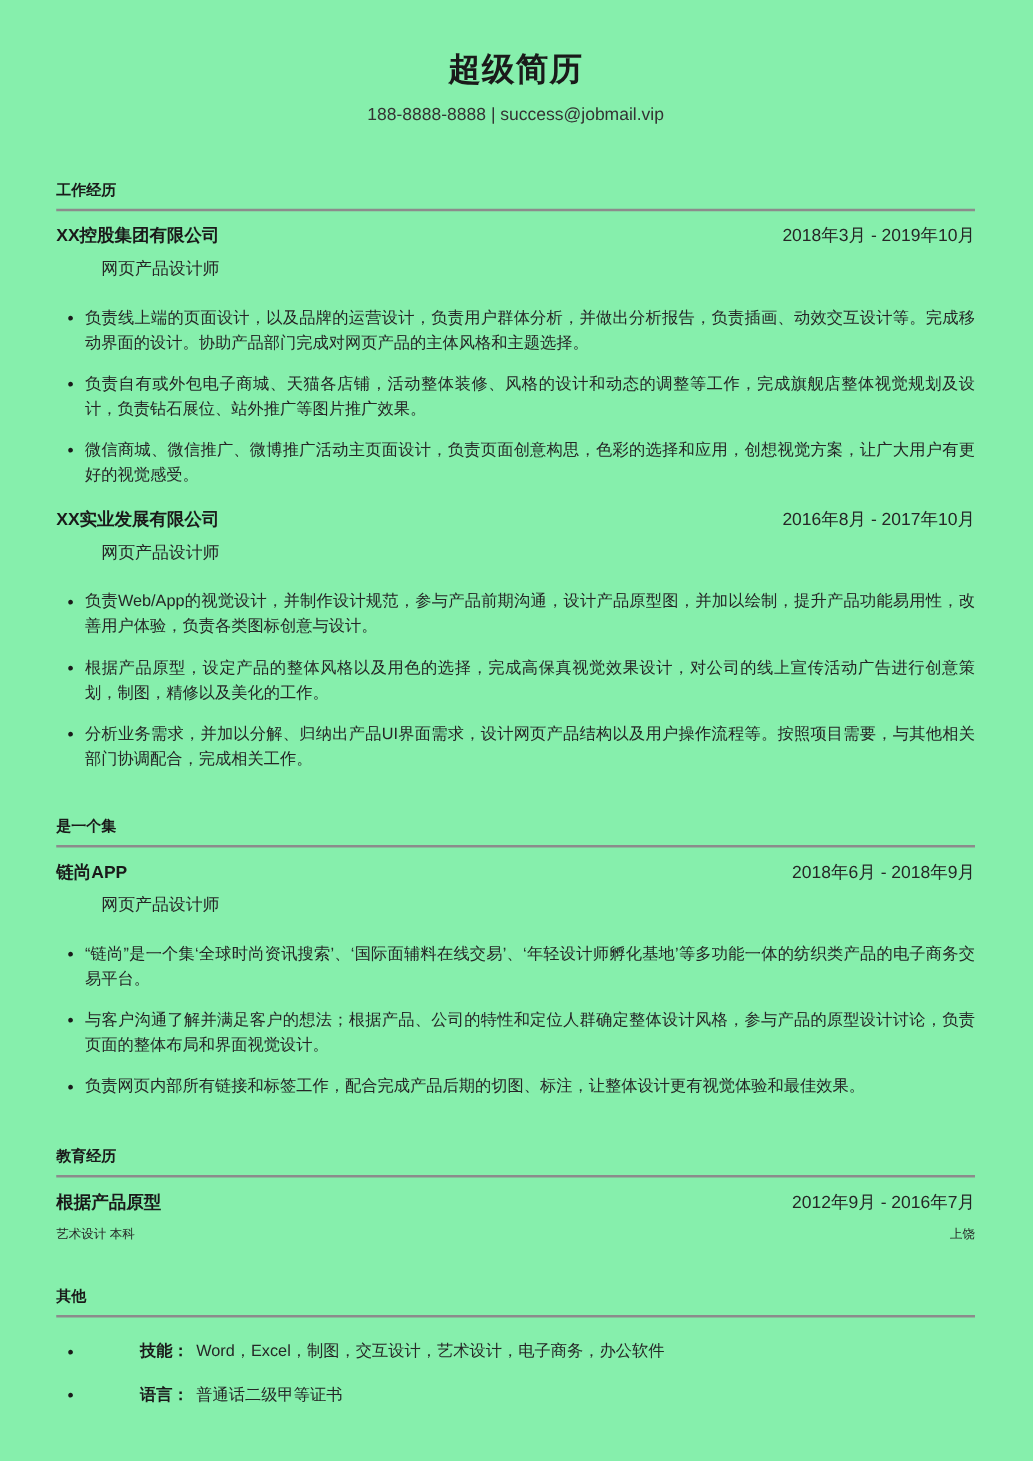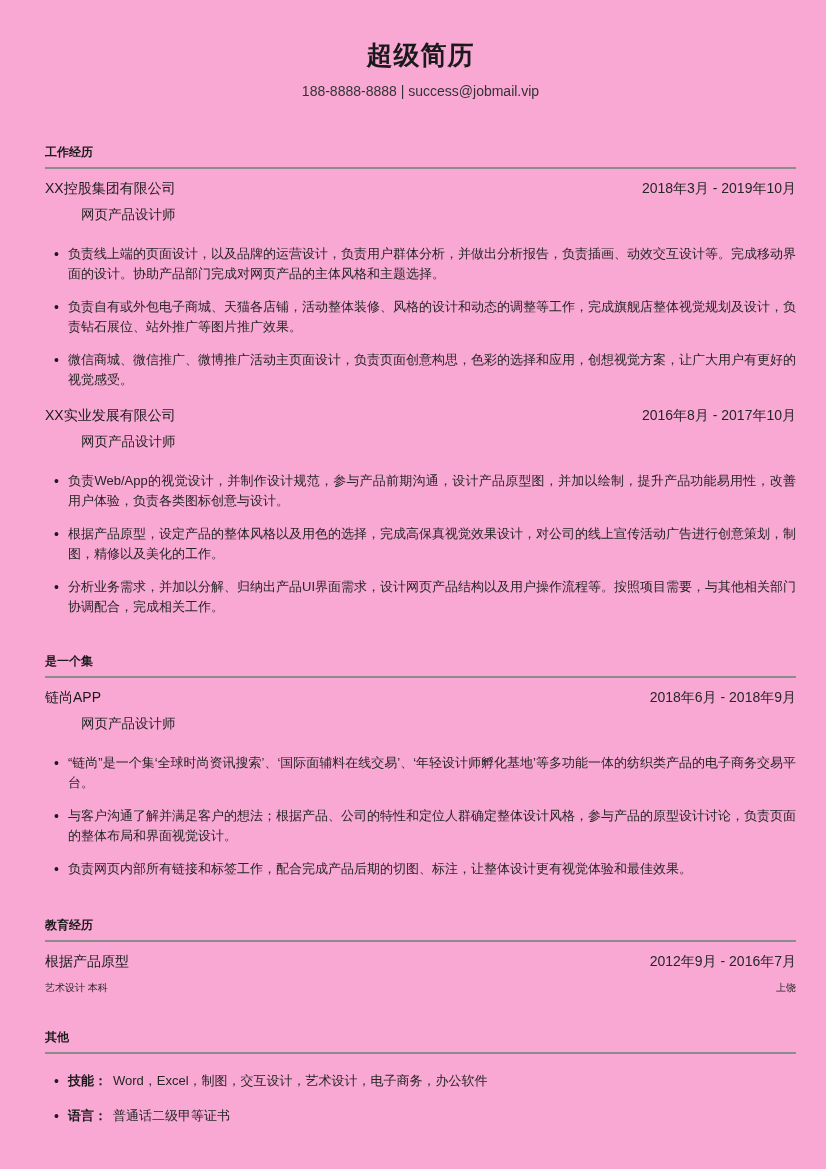--- a/index.html
+++ b/index.html
@@ -5,22 +5,22 @@
   * { margin: 0; padding: 0; box-sizing: border-box; }
   html, body { background: #ffffff; }
   body {
     font-family: "Liberation Sans", "DejaVu Sans", sans-serif;
     color: #262626;
     -webkit-font-smoothing: antialiased;
   }
   .page {
     width: 826px;
     height: 1169px;
-    background: #f9a8d4;
-    padding: 40px 30px 20px 45px;
+    background: #86efac;
+    padding: 40px 46px 20px 45px;
     overflow: hidden;
   }
   .title {
     text-align: center;
     font-size: 26px;
     line-height: 30px;
     font-weight: 700;
     color: #1a1a1a;
     letter-spacing: 1px;
   }
@@ -45,21 +45,21 @@
   }
   .entry { margin-top: 11px; }
   .entry + .entry { margin-top: 17px; }
   .entry-head {
     display: flex;
     justify-content: space-between;
     align-items: baseline;
     font-size: 14px;
     line-height: 16px;
   }
-  .company { font-weight: 400; color: #1a1a1a; }
+  .company { font-weight: 700; color: #1a1a1a; }
   .date { font-weight: 400; color: #262626; white-space: nowrap; }
   .role {
     margin-top: 11px;
     font-size: 13.5px;
     line-height: 16px;
     color: #262626;
     margin-left: 36px;
   }
   ul.bullets {
     list-style: none;
@@ -88,21 +88,21 @@
     display: flex;
     justify-content: space-between;
     align-items: baseline;
     margin-top: 11px;
     font-size: 10px;
     line-height: 16px;
     color: #262626;
   }
   .sec-other ul.bullets { margin-top: 17px; }
   .sec-other ul.bullets li { margin-bottom: 15px; }
-  .li-label { font-weight: 700; color: #1a1a1a; margin-right: 6px; }
+  .li-label { font-weight: 700; color: #1a1a1a; margin-right: 6px; margin-left: 44px; }
 </style>
 </head>
 <body>
 
 <div class="page">
 
   <h1 class="title">超级简历</h1>
   <div class="contact">188-8888-8888 | success@jobmail.vip</div>
 
   <section class="sec-work">

